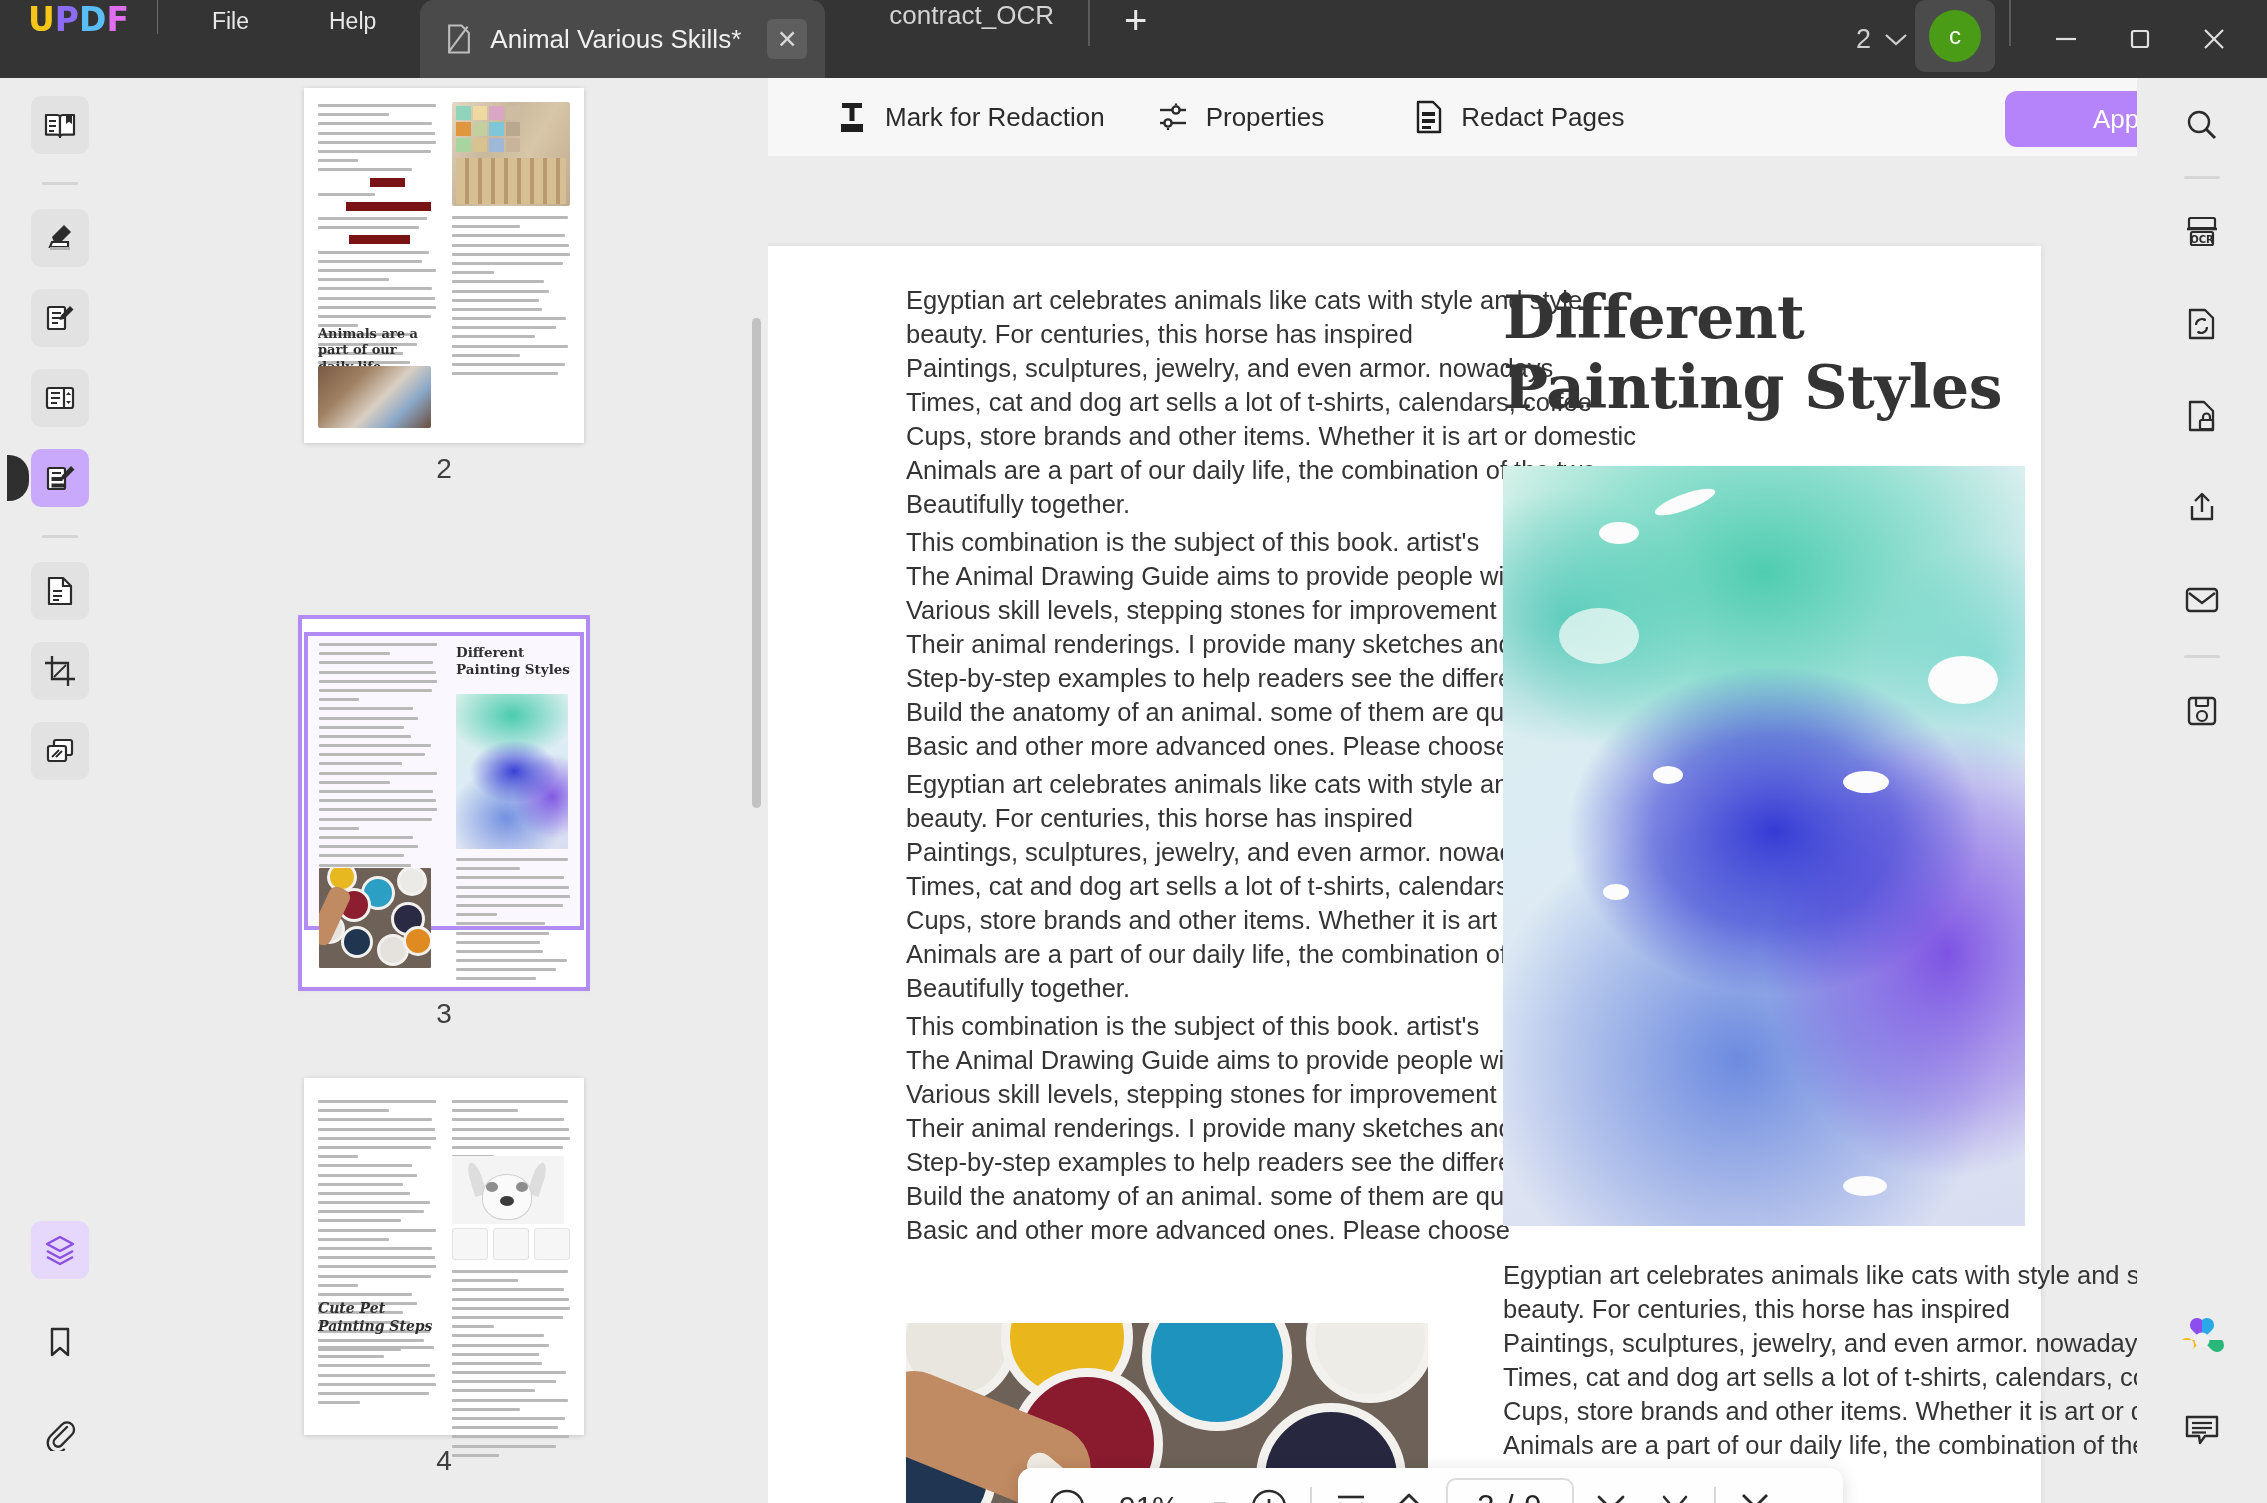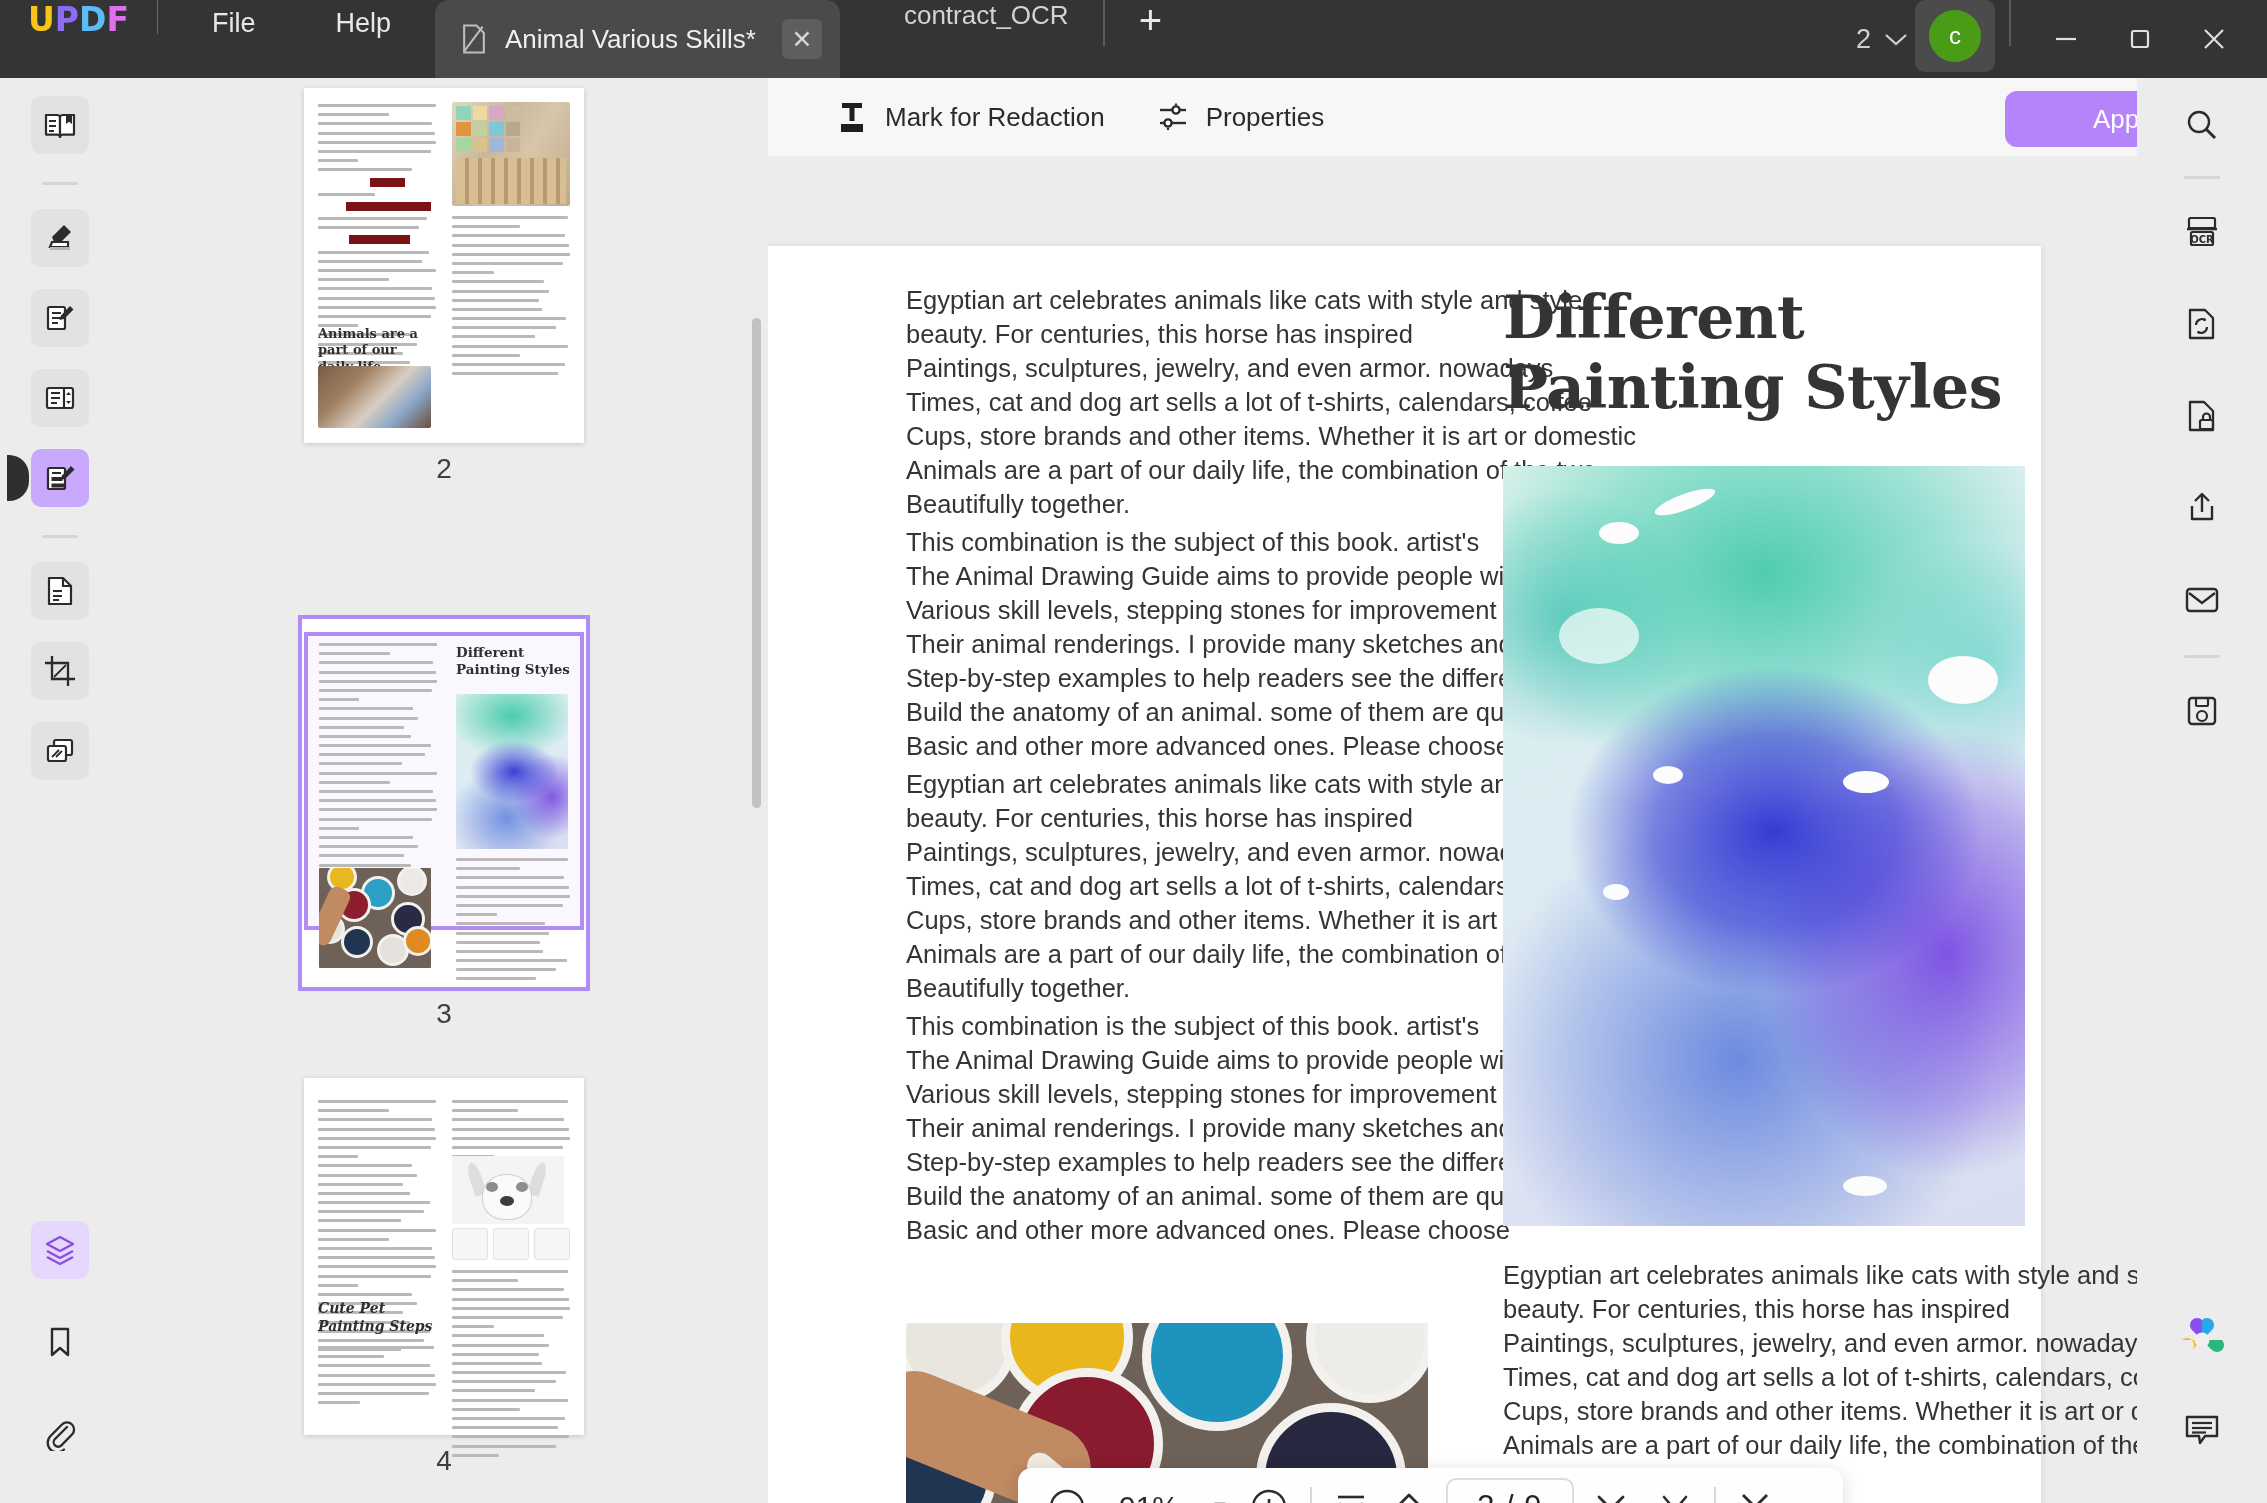--- a/index.html
+++ b/index.html
@@ -19,21 +19,21 @@
   .logo {
     margin-left: 28px; font-size: 33px; font-weight: bold; letter-spacing: 0px;
     font-family: "DejaVu Sans", sans-serif;
   }
   .logo span:nth-child(1){ color:#f5c518; }
   .logo span:nth-child(2){ color:#8d6cf5; }
   .logo span:nth-child(3){ color:#5bbdf5; }
   .logo span:nth-child(4){ color:#e06ff0; }
   .tb-sep { width:1px; height:34px; background:#6a6a6a; margin:0 28px; }
   .menu-item {
-    color:#e8e8e8; font-size:27px; padding: 8px 26px; cursor:default;
+    color:#e8e8e8; font-size:23px; padding: 8px 26px; cursor:default;
   }
   .tab {
     margin-left: 18px;
     height: 78px; min-width: 355px;
     background: #4a4a4a;
     border-radius: 14px 14px 0 0;
     display:flex; align-items:center; padding: 0 18px 0 24px; gap: 16px;
   }
   .tab-doc-icon { width:30px; height:32px; position:relative; }
   .tab-title { color:#f0f0f0; font-size:26px; white-space:nowrap; }
@@ -612,20 +612,31 @@
           <svg width="32" height="32" viewBox="0 0 32 32">
             <line x1="3" y1="9" x2="29" y2="9" stroke="#2b2b2b" stroke-width="2.4"></line>
             <line x1="3" y1="22" x2="29" y2="22" stroke="#2b2b2b" stroke-width="2.4"></line>
             <circle cx="19" cy="9" r="3.6" fill="#fff" stroke="#2b2b2b" stroke-width="2.4"></circle>
             <circle cx="11" cy="22" r="3.6" fill="#fff" stroke="#2b2b2b" stroke-width="2.4"></circle>
             <line x1="19" y1="2.5" x2="19" y2="4.5" stroke="#2b2b2b" stroke-width="2.2"></line>
             <line x1="11" y1="27" x2="11" y2="29" stroke="#2b2b2b" stroke-width="2.2"></line>
           </svg>
         </span>
         <span>Properties</span>
+      </div>
+      <div class="rtool" style="margin-left:38px">
+        <span>
+          <svg width="30" height="34" viewBox="0 0 30 34">
+            <path d="M4 2h15l7 7v23H4z" fill="none" stroke="#1f1f1f" stroke-width="2.4" stroke-linejoin="round"></path>
+            <rect x="8" y="12" width="13" height="4" fill="#1f1f1f"></rect>
+            <rect x="8" y="19" width="13" height="4" fill="#1f1f1f"></rect>
+            <rect x="8" y="26" width="9" height="3" fill="#1f1f1f"></rect>
+          </svg>
+        </span>
+        <span>Redact Pages</span>
       </div>
       <div class="apply-btn">Apply</div>
     </div>
 
     <div class="page-canvas">
       <div class="page-sheet">
 
         <div class="pg-col-left">
           <div class="doc-line">Egyptian art celebrates animals like cats with style and style</div>
           <div class="doc-line">beauty. For centuries, this horse has inspired</div>

